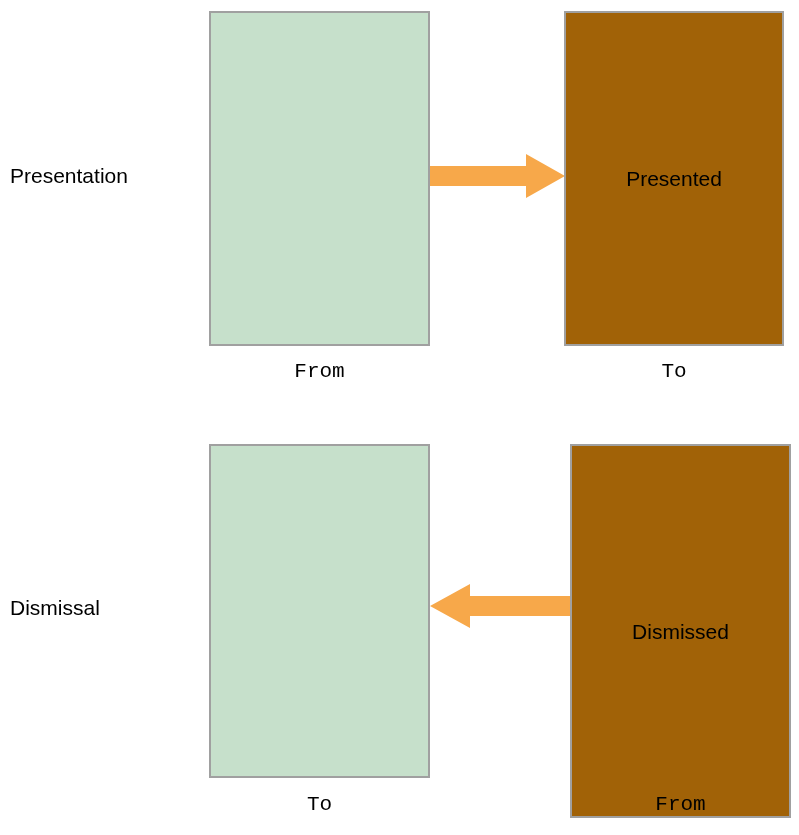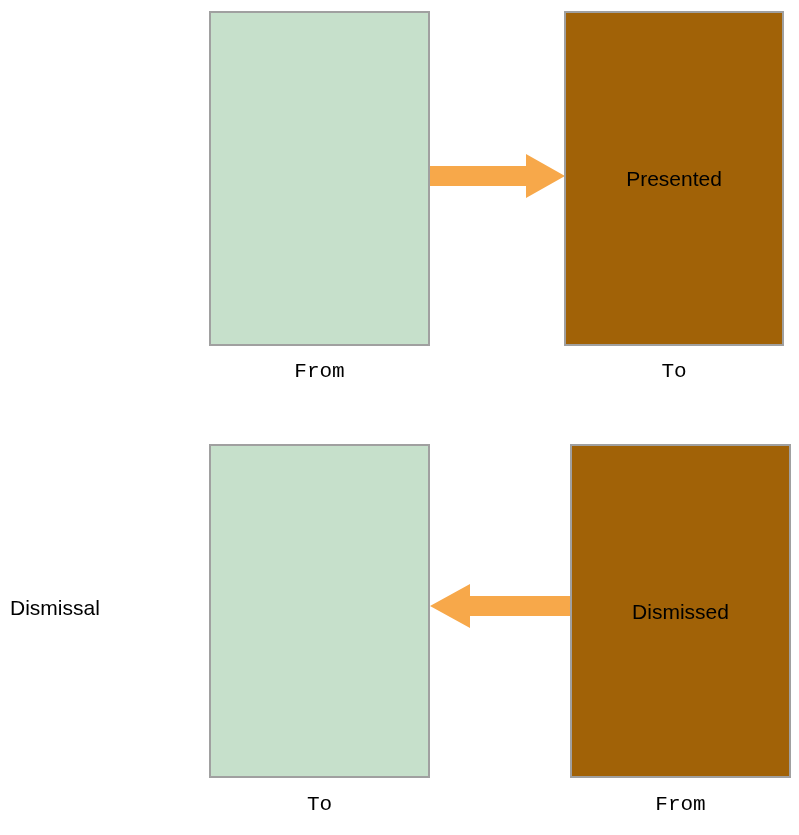--- a/index.html
+++ b/index.html
@@ -65,21 +65,21 @@
     color: #000000;
     white-space: nowrap;
   }
 
   
   .p-from { left: 209px; top: 11px;  width: 221px; height: 335px; }
   .p-to   { left: 564px; top: 11px;  width: 220px; height: 335px; }
 
   
   .d-to   { left: 209px; top: 24px;  width: 221px; height: 334px; }
-  .d-from { left: 570px; top: 24px;  width: 221px; height: 334px; }
+  .d-from { left: 570px; top: 24px;  width: 221px; height: 374px; }
 
   
   .caption {
     position: absolute;
     font-size: 21px;
     line-height: 25px;
     text-align: center;
     color: #000000;
     white-space: nowrap;
     font-family: Liberation Mono, monospace;
@@ -97,20 +97,21 @@
   .arrow-right { left: 430px; top: 152px; width: 136px; height: 48px; }
   .arrow-left  { left: 429px; top: 162px; width: 143px; height: 48px; }
 </style>
 </head>
 <body>
 
 <div class="diagram">
 
   <div class="row row-presentation">
 
+    <div class="row-label">Presentation</div>
 
     <div class="box box-green p-from">
       <span class="box-label"></span>
     </div>
 
     <svg class="arrow arrow-right" viewBox="0 0 136 48">
       <path d="M 0 14 L 96 14 L 96 2 L 135 24 L 96 46 L 96 34 L 0 34 Z" fill="#f7a84a"></path>
     </svg>
 
     <div class="box box-blue p-to">

